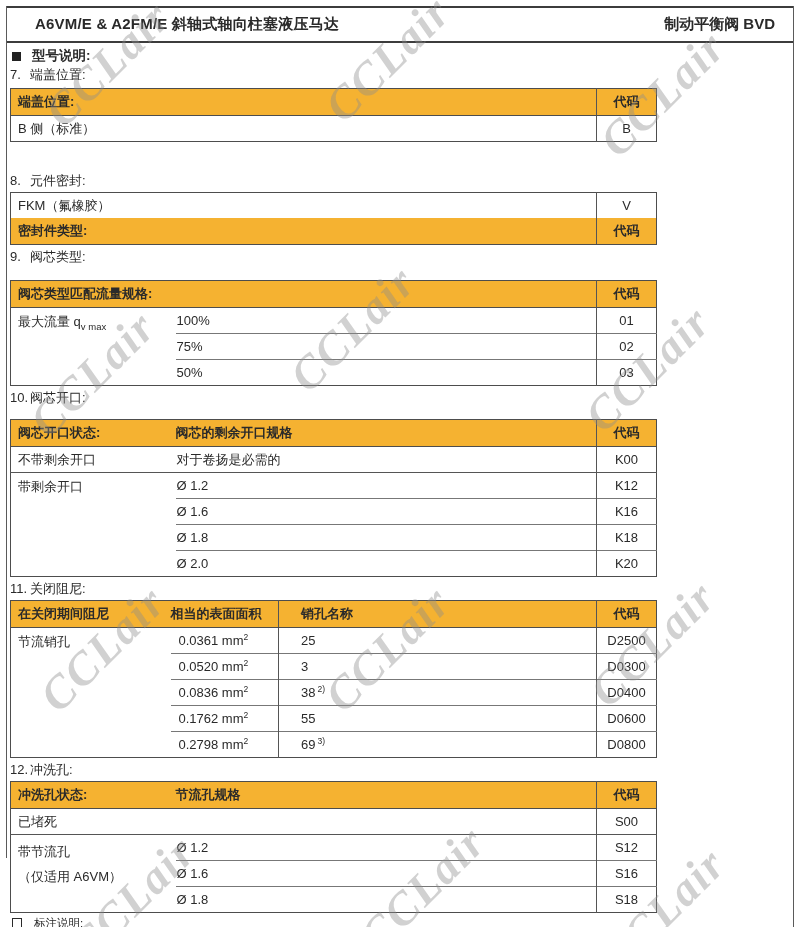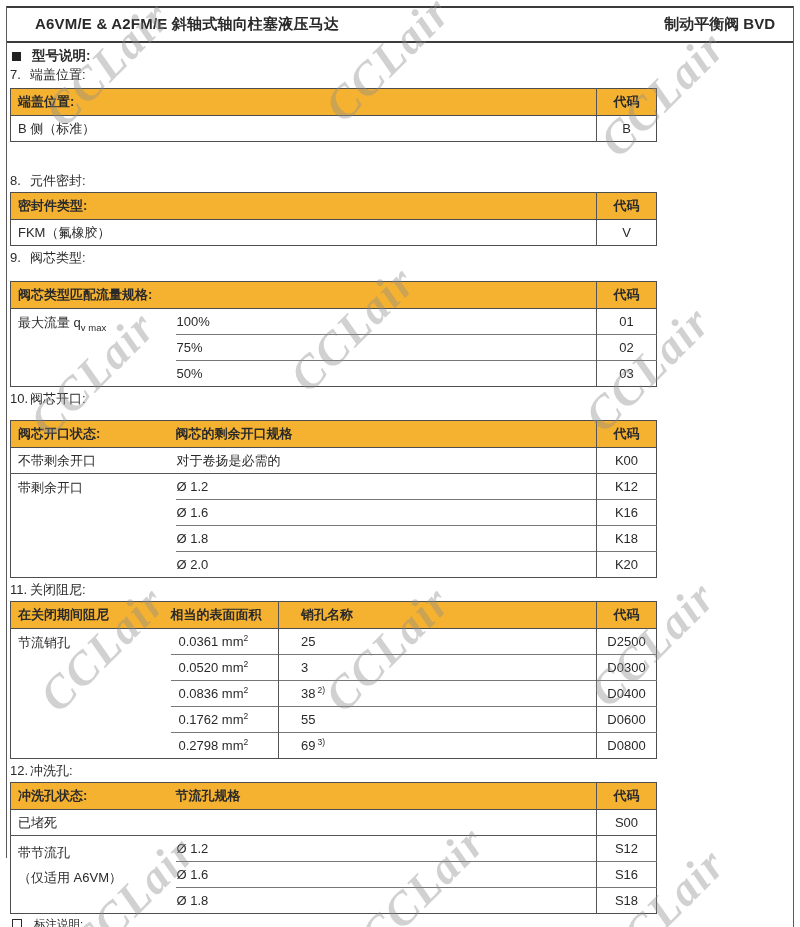--- a/index.html
+++ b/index.html
@@ -90,26 +90,26 @@
   <div class="sec-label" style="margin-top:30px">
     <span class="sec-no">8.</span><span>元件密封:</span>
   </div>
   <table style="margin-top:2px">
     <colgroup>
         <col style="width:586px">
         <col style="width:60px">
       </colgroup>
     <tbody>
         <tr>
-      <th class="pl">密封件类型:</th>
-      <th class="code">代码</th>
-    </tr>
-    <tr>
       <td class="pl">FKM（氟橡胶）</td>
       <td class="code">V</td>
+    </tr>
+    <tr>
+      <th class="pl">密封件类型:</th>
+      <th class="code">代码</th>
     </tr>
   </tbody>
     </table>
 
   <div class="sec-label" style="margin-top:3px">
     <span class="sec-no">9.</span><span>阀芯类型:</span>
   </div>
   <table style="margin-top:14px">
     <colgroup>
         <col style="width:165px">

